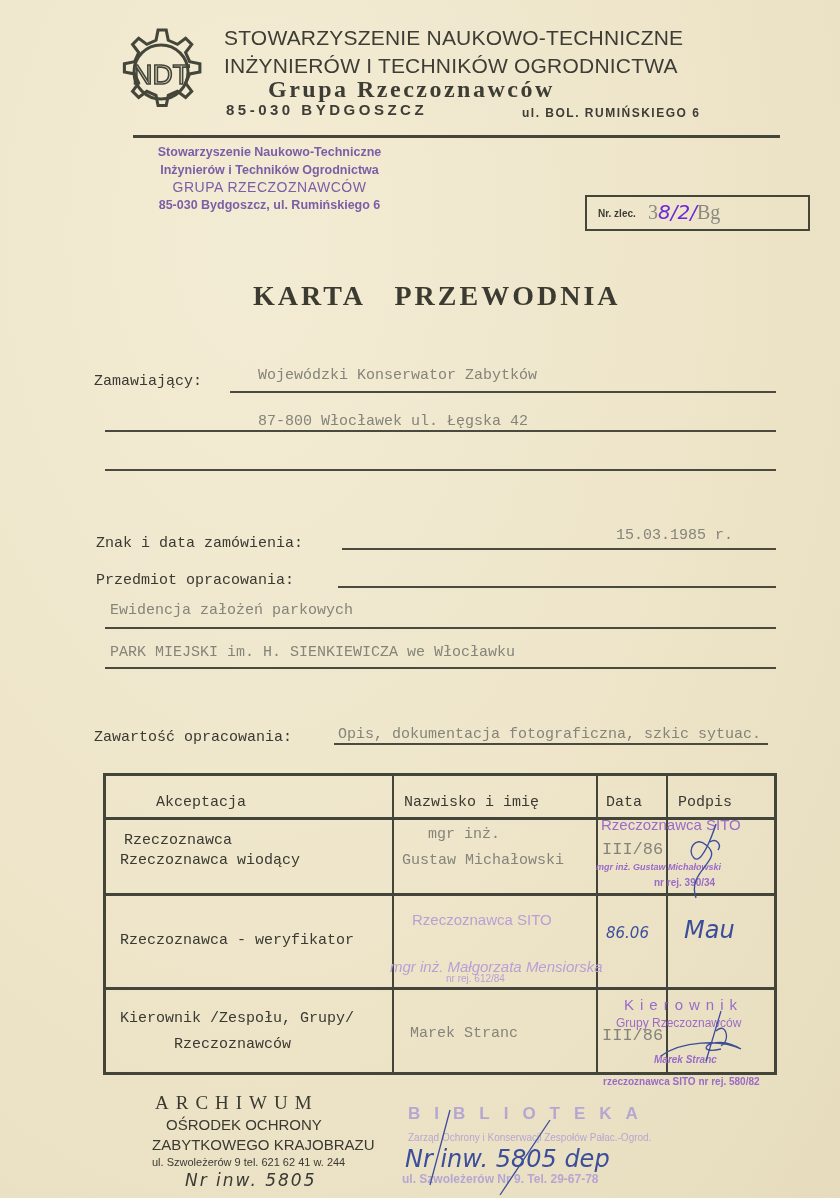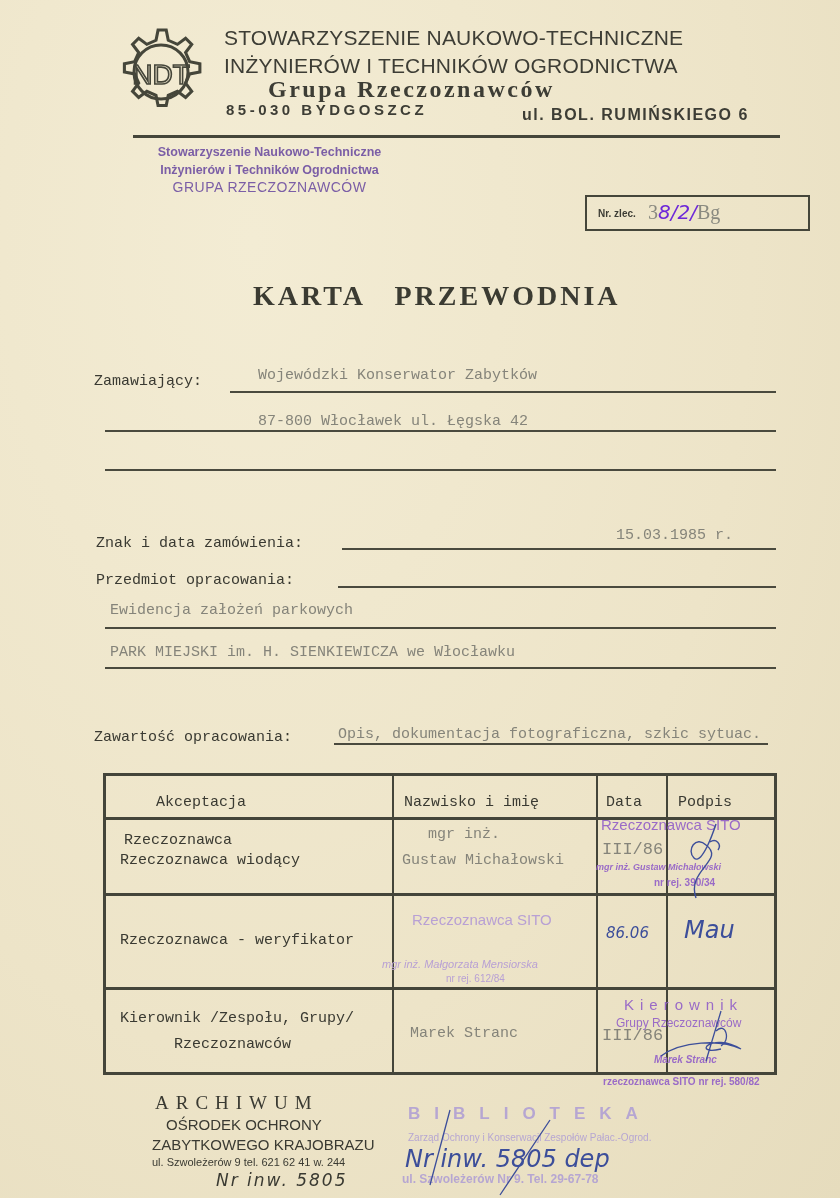--- a/index.html
+++ b/index.html
@@ -11,21 +11,21 @@
     color:#3a3a32;
   }
   .abs { position:absolute; }
   
   .logo { left:108px; top:18px; width:106px; height:104px; }
   .hdr-line1, .hdr-line2 { font-family:"Liberation Sans", sans-serif; font-size:21px; color:#3d3d35; letter-spacing:0.2px; white-space:nowrap; }
   .hdr-line1 { left:224px; top:26px; }
   .hdr-line2 { left:224px; top:54px; }
   .hdr-line3 { left:268px; top:76px; font-family:"Liberation Serif", serif; font-size:24px; letter-spacing:2.5px; color:#3d3d35; font-weight:bold; white-space:nowrap; }
   .hdr-city { left:226px; top:101px; font-family:"Liberation Sans", sans-serif; font-size:15px; font-weight:bold; letter-spacing:3.5px; color:#3d3d35; white-space:nowrap; }
-  .hdr-street { left:522px; top:106px; font-family:"Liberation Sans", sans-serif; font-size:16px; font-weight:bold; letter-spacing:1.5px; color:#3d3d35; white-space:nowrap; }
+  .hdr-street { left:522px; top:106px; font-family:"Liberation Sans", sans-serif; font-size:12px; font-weight:bold; letter-spacing:1.5px; color:#3d3d35; white-space:nowrap; }
   .hdr-rule { left:133px; top:135px; width:647px; height:3px; background:#45463a; }
 
   
   .stamp { color:#7b5ea6; font-family:"Liberation Sans", sans-serif; text-align:center; white-space:nowrap; }
   .stamp1 { left:142px; top:144px; width:255px; font-size:12.5px; line-height:17.5px; font-weight:bold; }
   .stamp1 .wide { font-weight:normal; font-size:14px; letter-spacing:0.5px; }
 
   .ref-box { left:585px; top:195px; width:225px; height:36px; border:2px solid #45463a; box-sizing:border-box; }
   .ref-label { left:598px; top:208px; font-family:"Liberation Sans", sans-serif; font-size:10px; font-weight:bold; color:#3d3d35; }
   .ref-value { left:648px; top:200px; font-family:"Liberation Serif", serif; font-size:20px; color:#8a8a80; }
@@ -45,21 +45,21 @@
   .cell.typed { color:#85847a; }
   .stamp-violet { color:#9a6bc7; font-family:"Liberation Sans", sans-serif; white-space:nowrap; }
   .stamp-light { color:#b8a0d4; font-family:"Liberation Sans", sans-serif; white-space:nowrap; }
   .hand-blue { color:#3c4e9a; font-family:"DejaVu Sans", sans-serif; font-style:italic; white-space:nowrap; }
 
   
   .arch1 { left:155px; top:1092px; font-family:"Liberation Serif", serif; font-size:19px; letter-spacing:7px; color:#3a3a32; white-space:nowrap; }
   .arch2 { left:166px; top:1116px; font-family:"Liberation Sans", sans-serif; font-size:15px; color:#3a3a32; white-space:nowrap; }
   .arch3 { left:152px; top:1136px; font-family:"Liberation Sans", sans-serif; font-size:15px; color:#3a3a32; white-space:nowrap; }
   .arch4 { left:152px; top:1156px; font-family:"Liberation Sans", sans-serif; font-size:11px; color:#3a3a32; white-space:nowrap; }
-  .arch5 { left:185px; top:1170px; font-family:"DejaVu Sans", sans-serif; font-style:italic; font-size:17px; color:#3a3a32; letter-spacing:2px; white-space:nowrap;margin-left:31px; }
+  .arch5 { left:185px; top:1170px; font-family:"DejaVu Sans", sans-serif; font-style:italic; font-size:17px; color:#3a3a32; letter-spacing:2px; white-space:nowrap; }
 
   .bib1 { left:408px; top:1104px; font-family:"Liberation Sans", sans-serif; font-weight:bold; font-size:17px; letter-spacing:14px; color:#b6a6d2; white-space:nowrap; }
   .bib2 { left:408px; top:1132px; font-family:"Liberation Sans", sans-serif; font-size:10px; color:#b6a6d2; white-space:nowrap; }
   .bib3 { left:402px; top:1172px; font-family:"Liberation Sans", sans-serif; font-size:12px; font-weight:bold; color:#b6a6d2; white-space:nowrap; }
   .bib-hand { left:405px; top:1145px; font-family:"DejaVu Sans", sans-serif; font-style:italic; font-size:24px; color:#3c4e9a; white-space:nowrap; }
 </style>
 </head>
 <body>
 
 <svg class="abs logo" viewBox="0 0 106 104">
@@ -73,20 +73,21 @@
 <div class="abs hdr-line2">INŻYNIERÓW I TECHNIKÓW OGRODNICTWA</div>
 <div class="abs hdr-line3">Grupa Rzeczoznawców</div>
 <div class="abs hdr-city">85-030 BYDGOSZCZ</div>
 <div class="abs hdr-street">ul. BOL. RUMIŃSKIEGO 6</div>
 <div class="abs hdr-rule"></div>
 
 <div class="abs stamp stamp1">
   <div>Stowarzyszenie Naukowo-Techniczne</div>
   <div>Inżynierów i Techników Ogrodnictwa</div>
   <div class="wide">GRUPA RZECZOZNAWCÓW</div>
+  <div>85-030 Bydgoszcz, ul. Rumińskiego 6</div>
 </div>
 
 <div class="abs ref-box"></div>
 <div class="abs ref-label">Nr. zlec.</div>
 <div class="abs ref-value"><span>3</span><span class="hand">8/2/</span><span>Bg</span></div>
 
 <div class="abs title">KARTA PRZEWODNIA</div>
 
 <div class="abs label" style="left:94px;top:373px;">Zamawiający:</div>
 <div class="abs typed" style="left:258px;top:367px;">Wojewódzki Konserwator Zabytków</div>
@@ -130,21 +131,21 @@
   <div class="cell typed" style="left:496px;top:64px;font-size:17px;">III/86</div>
   <div class="stamp-violet" style="position:absolute;left:495px;top:40px;font-size:15px;">Rzeczoznawca SITO</div>
   <div class="stamp-violet" style="position:absolute;left:490px;top:86px;font-size:9px;font-style:italic;font-weight:bold;">mgr inż. Gustaw Michałowski</div>
   <div class="stamp-violet" style="position:absolute;left:548px;top:101px;font-size:10px;font-weight:bold;">nr rej. 390/34</div>
   <svg style="position:absolute;left:570px;top:44px;" width="60" height="80">
     <path d="M20 78 C 10 50, 50 40, 30 25 C 20 15, 10 30, 18 38 C 26 46, 38 10, 40 4 M 34 22 C 40 18, 46 24, 42 30" fill="none" stroke="#3c4e9a" stroke-width="1.4"></path>
   </svg>
 
   <div class="cell" style="left:14px;top:156px;">Rzeczoznawca - weryfikator</div>
   <div class="stamp-light" style="position:absolute;left:306px;top:135px;font-size:15px;">Rzeczoznawca SITO</div>
-  <div class="stamp-light" style="position:absolute;left:276px;top:182px;font-size:11px;font-style:italic;">mgr inż. Małgorzata Mensiorska</div>
+  <div class="stamp-light" style="position:absolute;left:284px;top:182px;font-size:15px;font-style:italic;">mgr inż. Małgorzata Mensiorska</div>
   <div class="stamp-light" style="position:absolute;left:340px;top:197px;font-size:10px;">nr rej. 612/84</div>
   <div class="hand-blue" style="position:absolute;left:500px;top:148px;font-size:15px;">86.06</div>
   <div class="hand-blue" style="position:absolute;left:578px;top:140px;font-size:24px;">Mau</div>
 
   <div class="cell" style="left:14px;top:234px;">Kierownik /Zespołu, Grupy/</div>
   <div class="cell" style="left:68px;top:260px;">Rzeczoznawców</div>
   <div class="cell typed" style="left:304px;top:249px;">Marek Stranc</div>
   <div class="cell typed" style="left:496px;top:250px;font-size:17px;">III/86</div>
   <div class="stamp-violet" style="position:absolute;left:518px;top:220px;font-size:15px;letter-spacing:6px;">Kierownik</div>
   <div class="stamp-violet" style="position:absolute;left:510px;top:240px;font-size:12px;">Grupy Rzeczoznawców</div>

